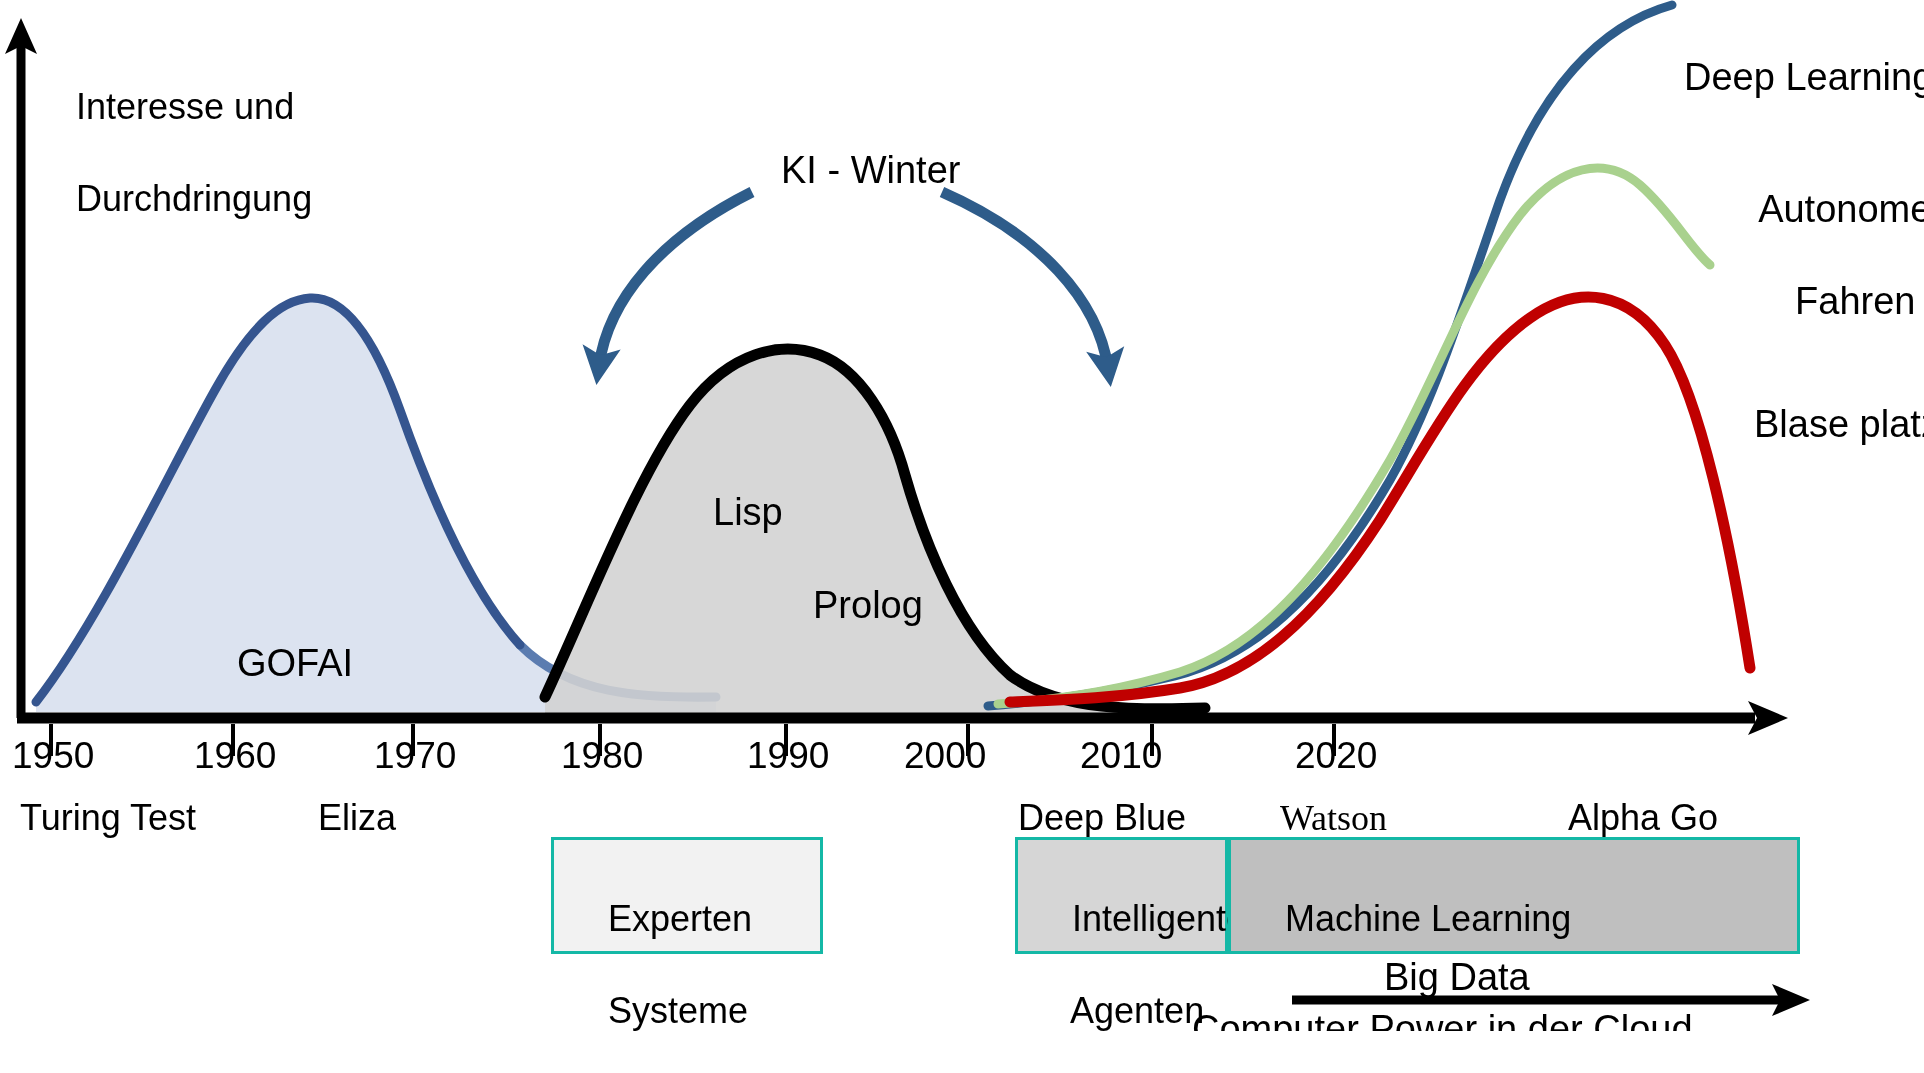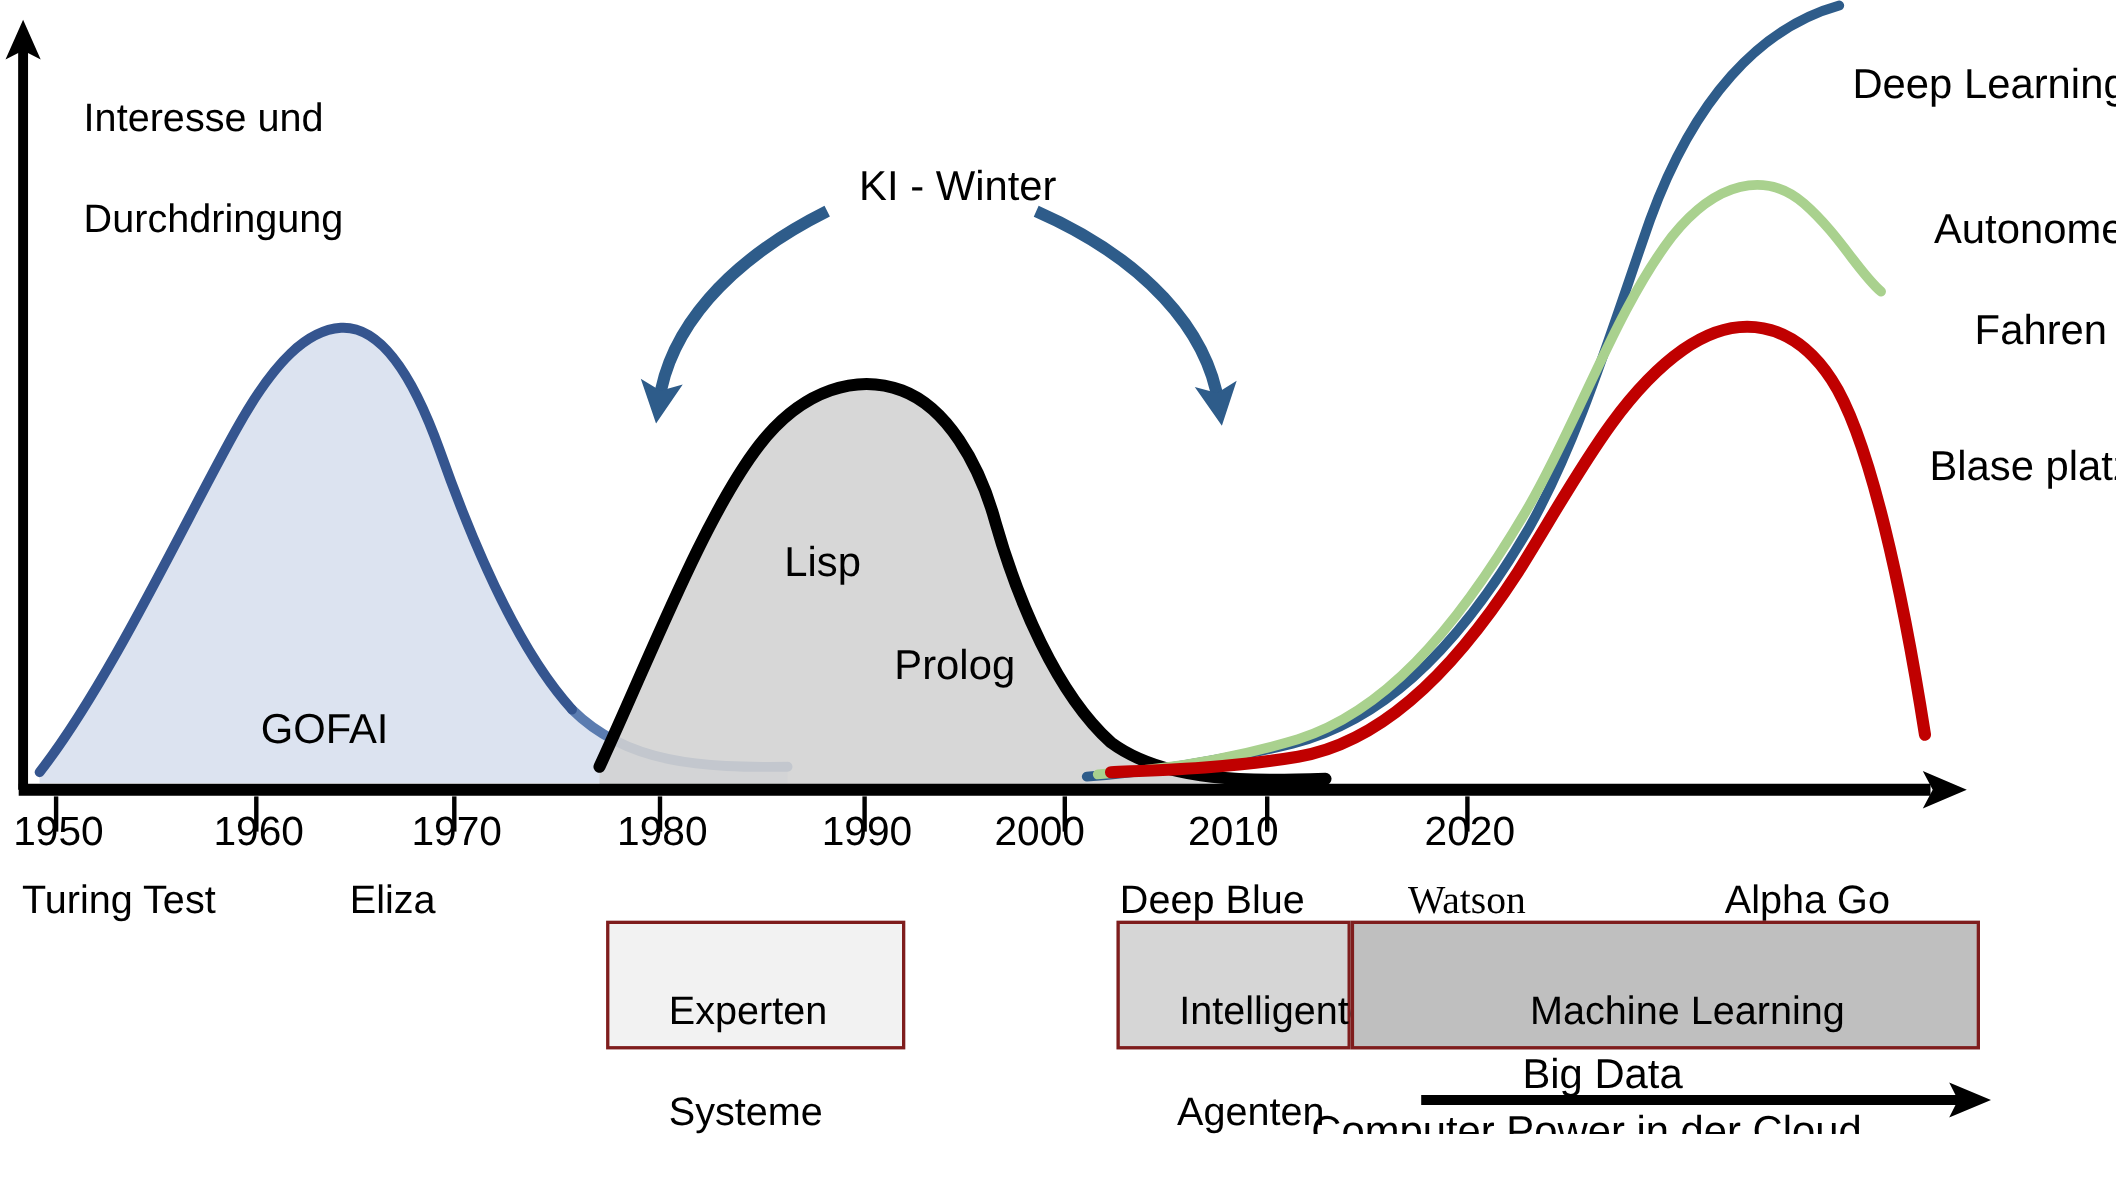--- a/index.html
+++ b/index.html
@@ -28,21 +28,21 @@
     color: #000000;
     font-size: 36px;
     line-height: 46px;
     white-space: pre;
     font-family: "Liberation Sans", sans-serif;
   }
   .lbl.axis-tick { font-size: 37px; }
   .lbl.big { font-size: 38px; }
   .box {
     position: absolute;
-    border: 3px solid #7f1d1d;
+    border: 3px solid #14b8a6;
     box-sizing: border-box;
     font-size: 36px;
     line-height: 46px;
     color: #000;
     padding: 10px 14px;
     white-space: pre;
   }
   .box-expert { background: #F2F2F2; }
   .box-agents { background: #D6D6D6; }
   .box-ml     { background: #BFBFBF; }
@@ -183,20 +183,20 @@
   <div class="box box-expert" style="left:551px; top:837px; width:272px; height:117px;">
     <span>Experten</span><br>
     <span>Systeme</span>
   </div>
 
   <div class="box box-agents" style="left:1015px; top:837px; width:213px; height:117px;">
     <span>Intelligente</span><br>
     <span>Agenten</span>
   </div>
 
-  <div class="box box-ml" style="left:1228px; top:837px; width:572px; height:117px;text-align:center;">
+  <div class="box box-ml" style="left:1228px; top:837px; width:572px; height:117px;">
     <span>Machine Learning</span>
   </div>
 
   <div class="lbl big" style="left:1384px; top:954px;">Big Data</div>
   <div class="lbl big" style="left:1192px; top:1006px;">Computer Power in der Cloud</div>
 
 </div>
 
 </body></html>

